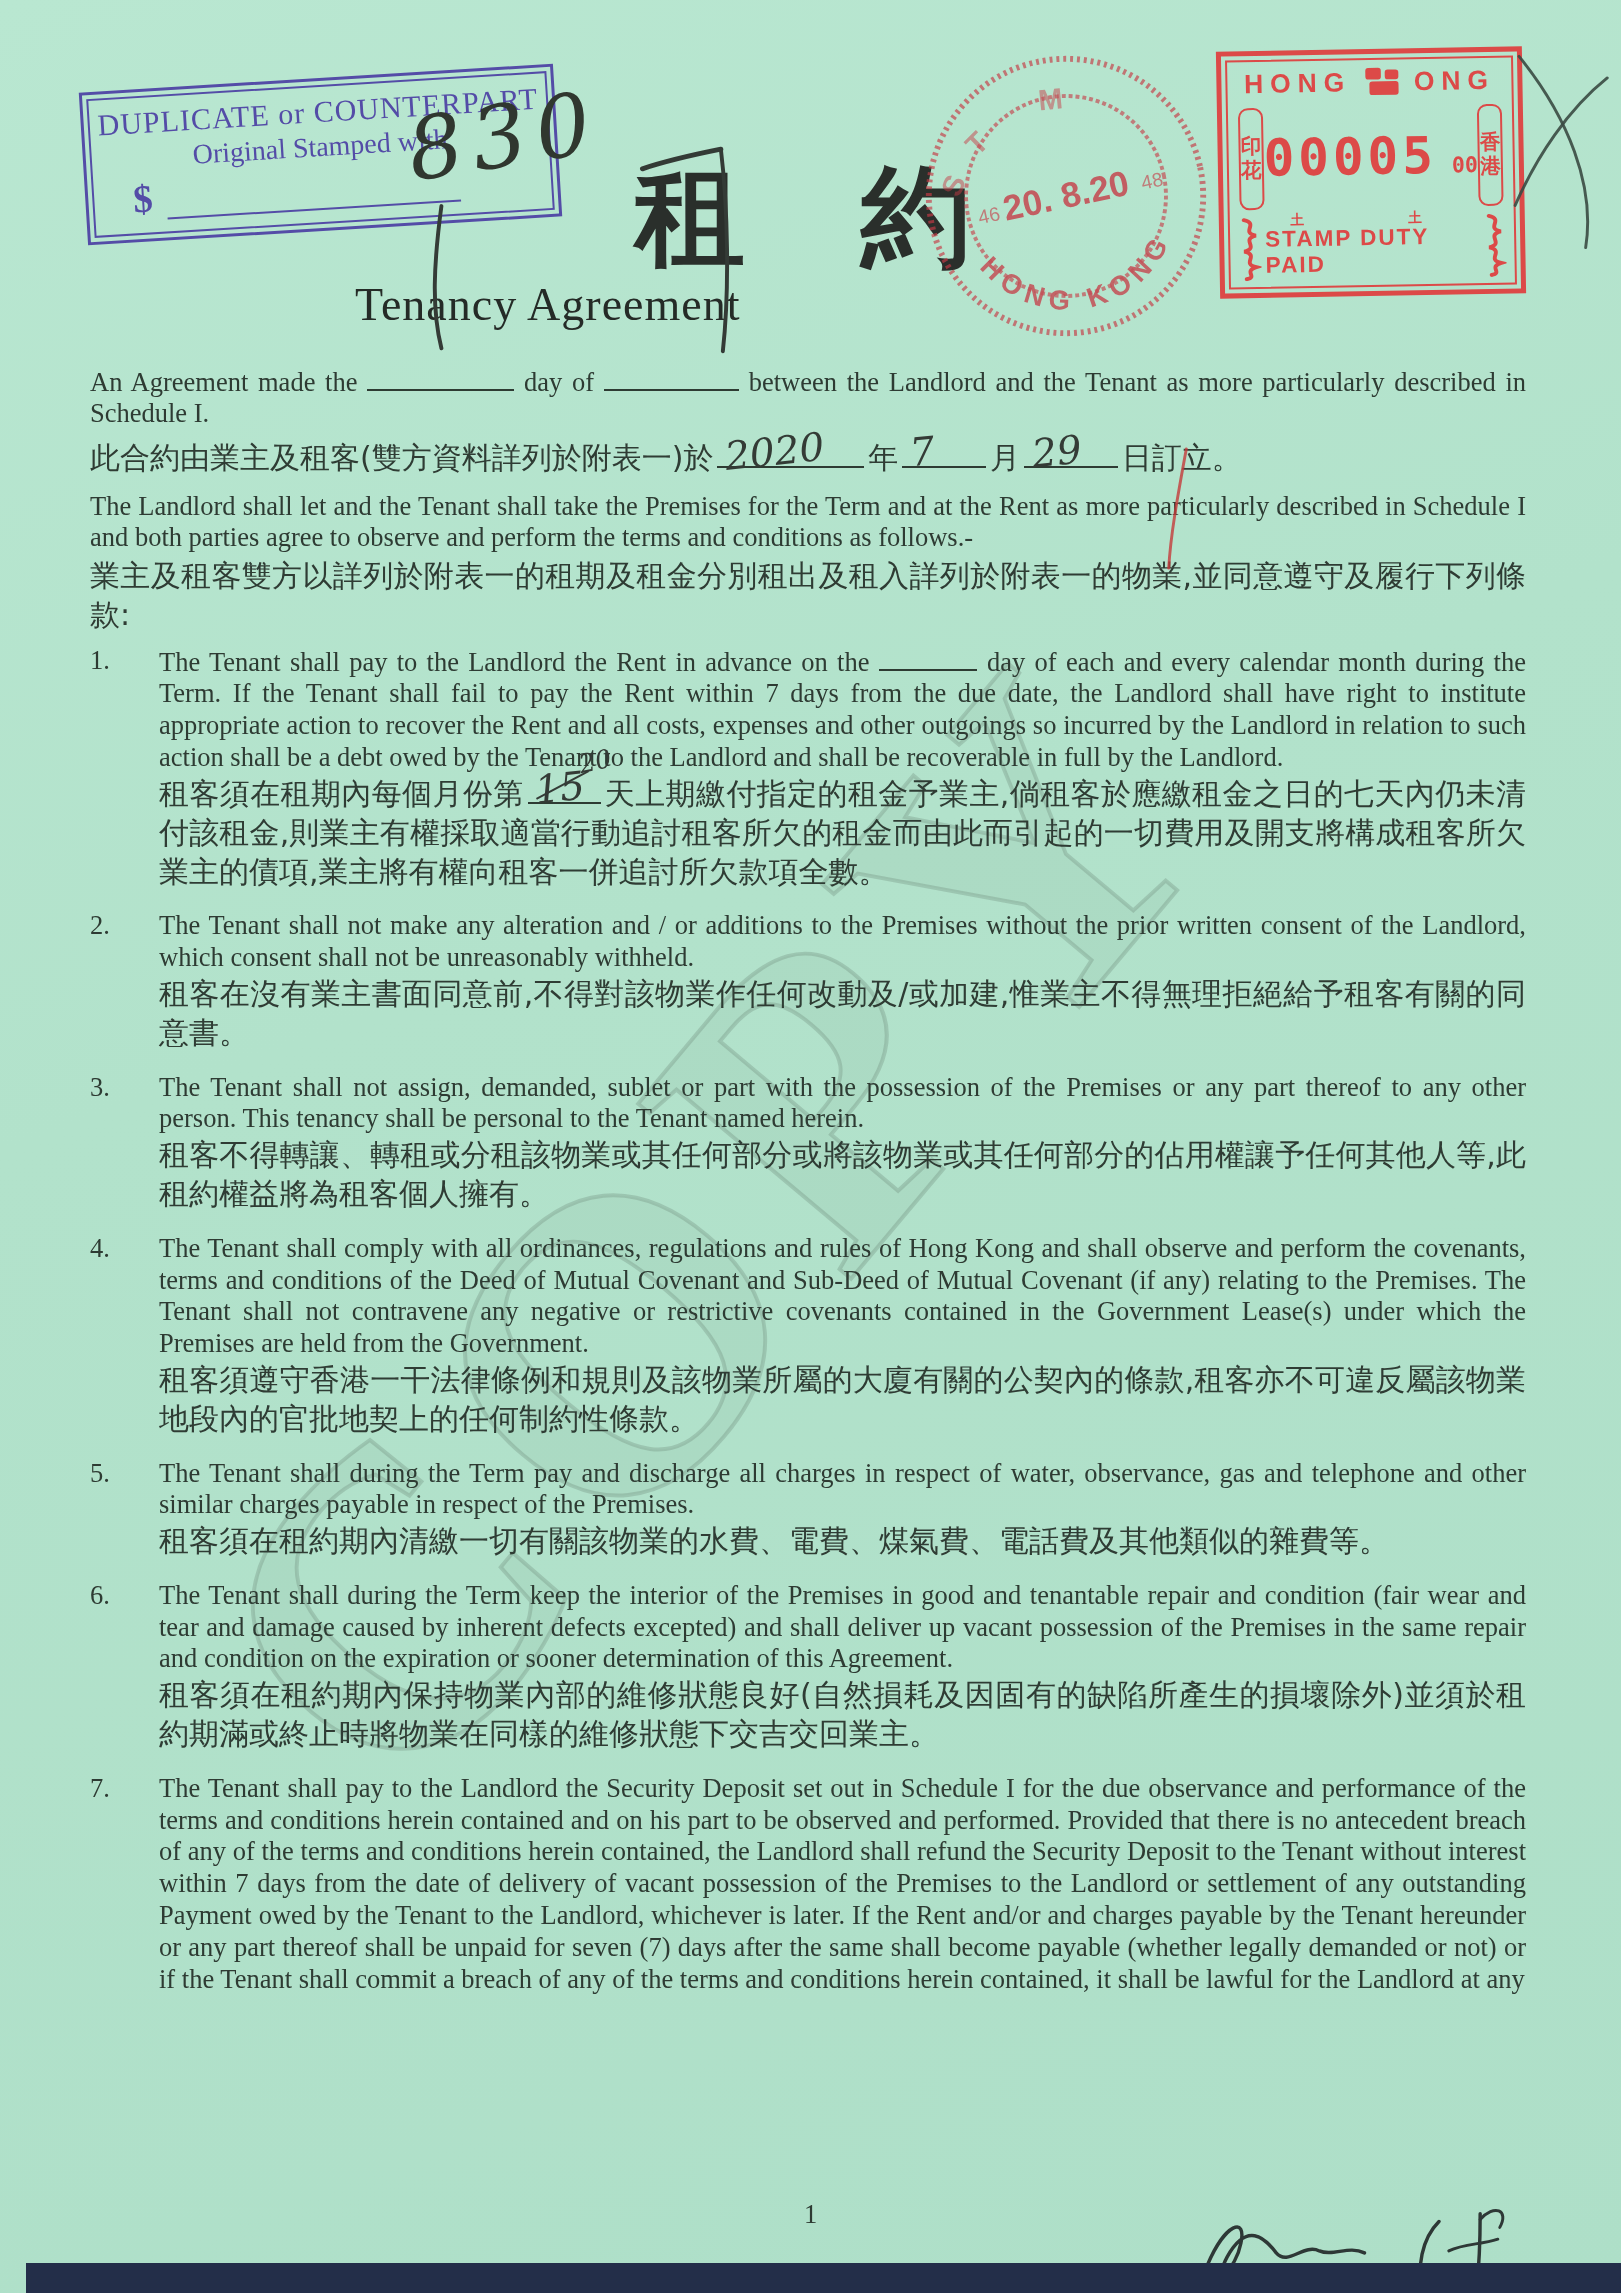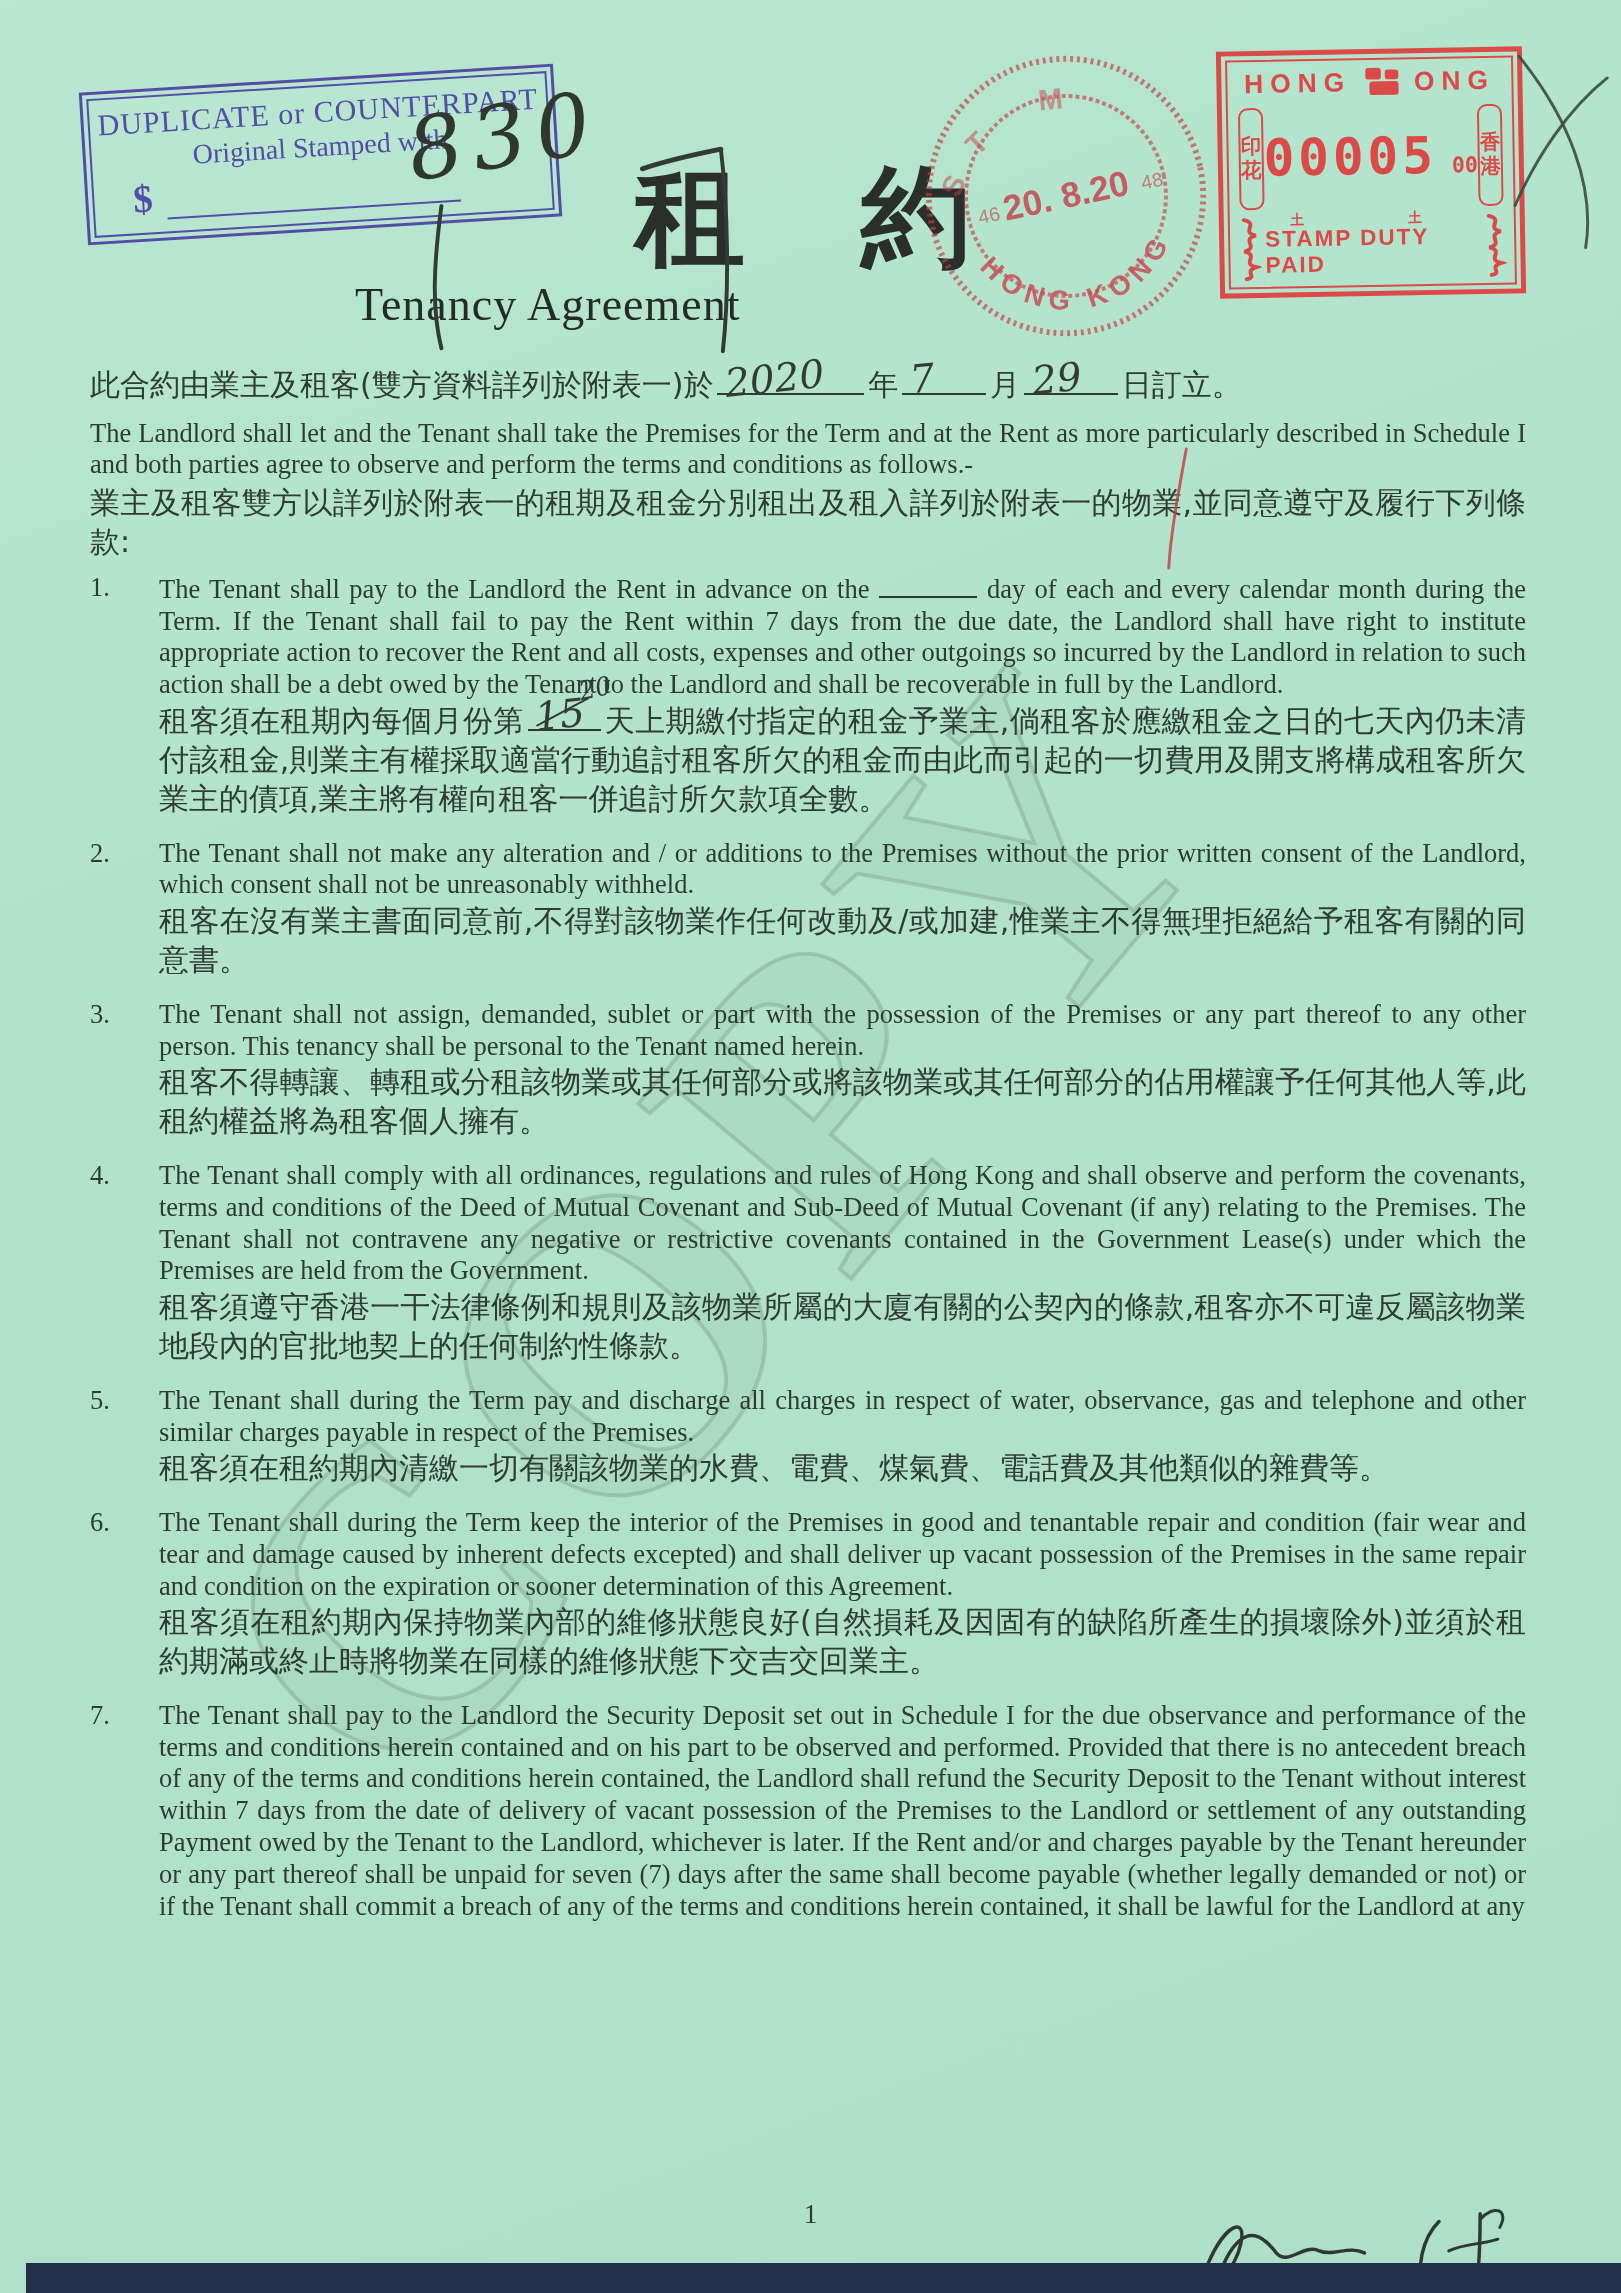--- a/index.html
+++ b/index.html
@@ -169,20 +169,23 @@
     <span>約</span>
   </div>
   <div class="title-en">Tenancy Agreement</div>
 
   <svg class="red-pen" width="43" height="133" viewBox="0 0 44 136">
     <path d="M30,6 C22,50 14,92 12,128" fill="none" stroke="#c43b3b" stroke-width="3" stroke-linecap="round" opacity="0.8"></path>
   </svg>
 
   <div class="content">
 
+    <p class="en intro-en">
+      <span>An Agreement made the</span><span class="blank blank-lg"></span><span>day of</span><span class="blank blank-md"></span><span>between the Landlord and the Tenant as more particularly described in Schedule I.</span>
+    </p>
 
     <p class="zh intro-zh">
       <span>此合約由業主及租客(雙方資料詳列於附表一)於</span><span class="blank blank-zh" style="width:147px"><span class="hand hand-fill">2020</span></span><span>年</span><span class="blank blank-zh" style="width:84px"><span class="hand hand-fill">7</span></span><span>月</span><span class="blank blank-zh" style="width:94px"><span class="hand hand-fill">29</span></span><span>日訂立。</span>
     </p>
 
     <p class="en lead-en">The Landlord shall let and the Tenant shall take the Premises for the Term and at the Rent as more particularly described in Schedule I and both parties agree to observe and perform the terms and conditions as follows.-</p>
     <p class="zh lead-zh">業主及租客雙方以詳列於附表一的租期及租金分別租出及租入詳列於附表一的物業,並同意遵守及履行下列條款:</p>
 
     <div class="clause">
       <div class="num">1.</div>

